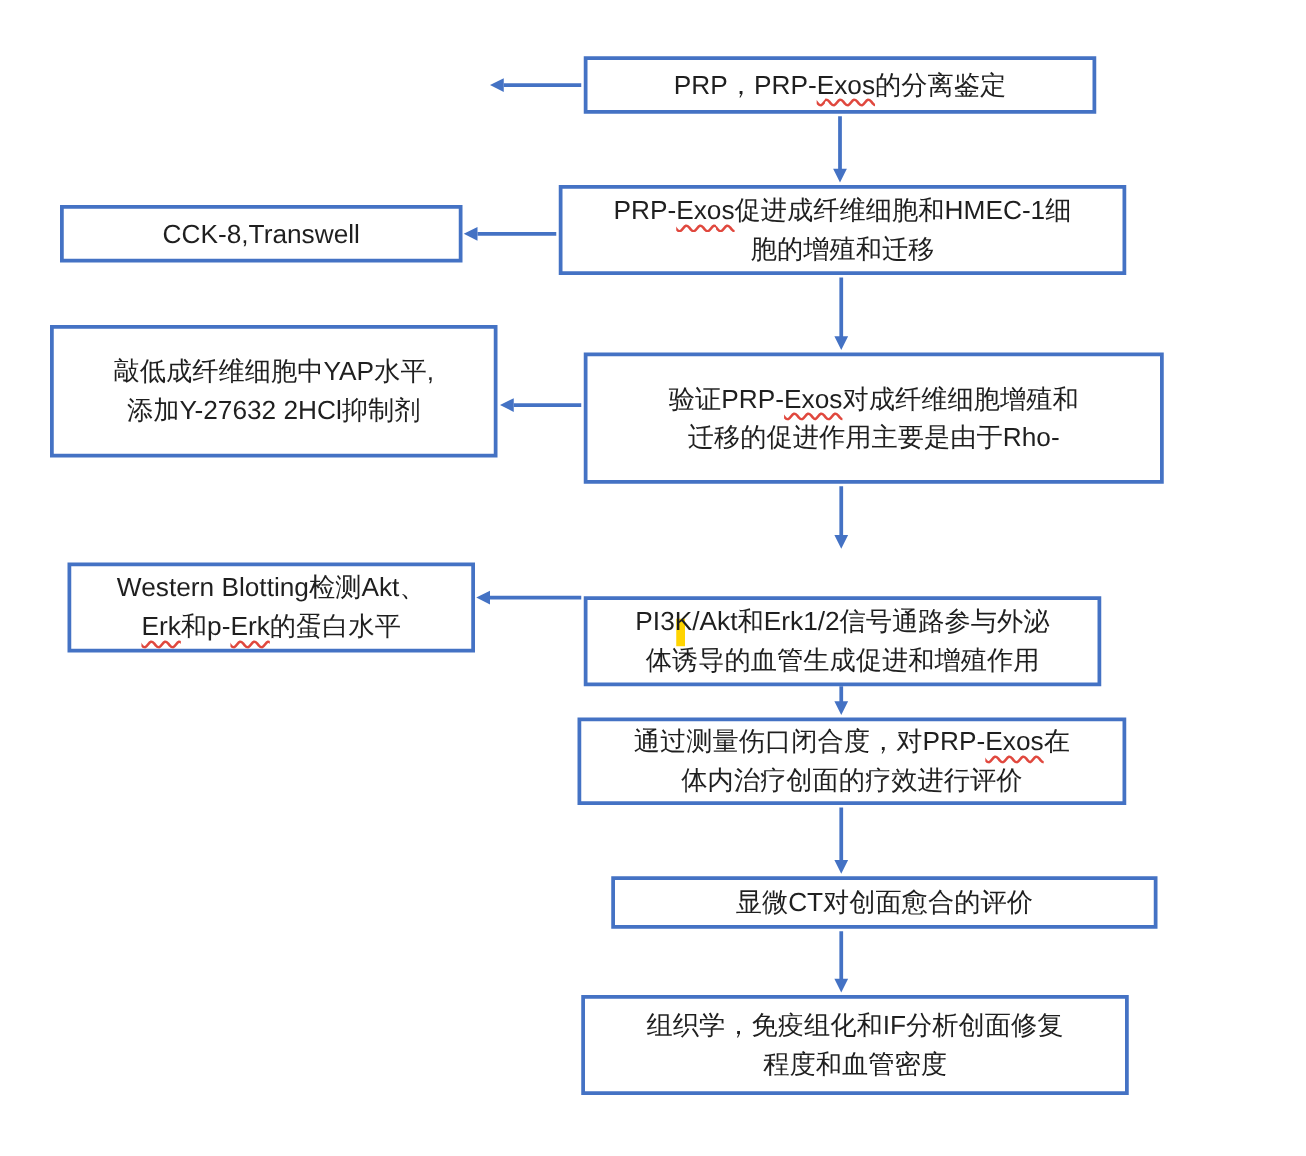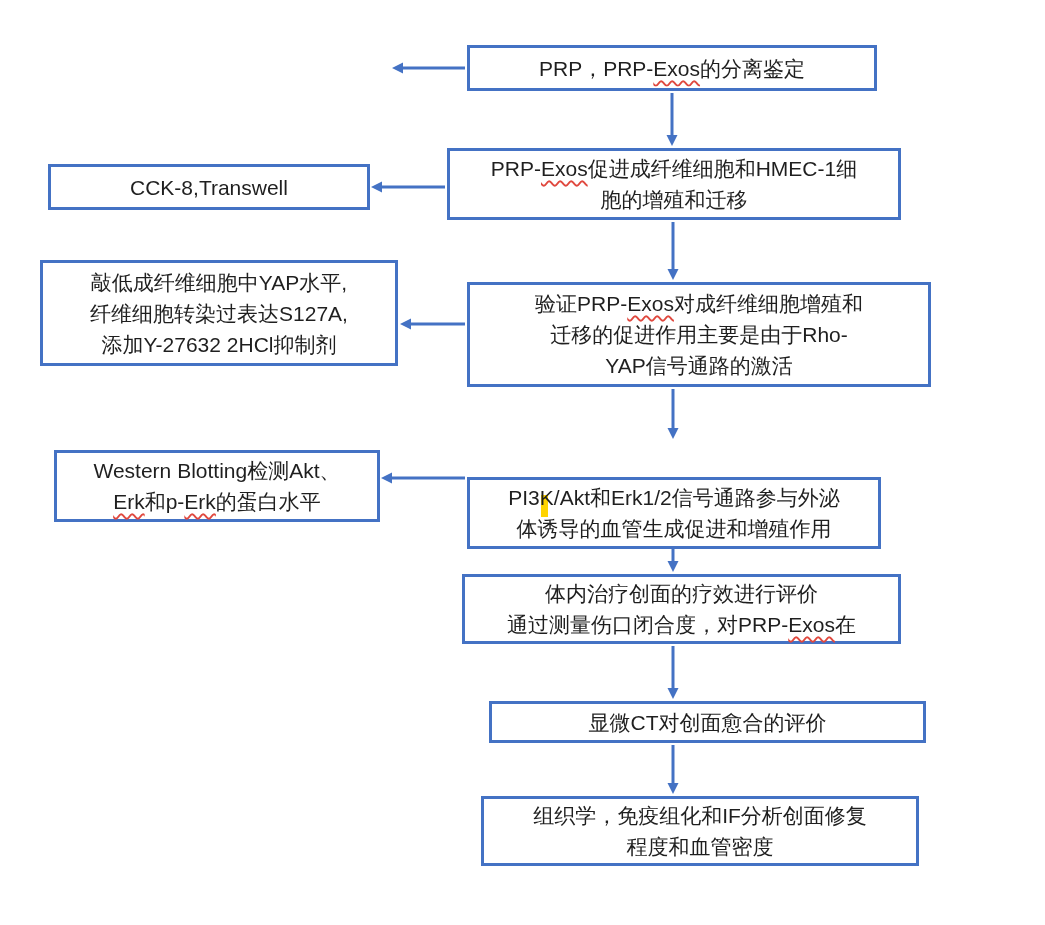--- a/index.html
+++ b/index.html
@@ -119,55 +119,53 @@
 
   <div class="box" style="left:447px;top:148px;width:454px;height:72px;">
     <div class="line">
       <span>PRP-</span><span class="sq">Exos</span><span>促进成纤维细胞和HMEC-1细</span>
     </div>
     <div class="line"><span>胞的增殖和迁移</span></div>
   </div>
 
   <div class="box" style="left:40px;top:260px;width:358px;height:106px;">
     <div class="line"><span>敲低成纤维细胞中YAP水平,</span></div>
-    <div class="line"><span>纤维细胞转染过表达S127A,</span></div>
     <div class="line"><span>添加Y-27632 2HCl抑制剂</span></div>
   </div>
 
   <div class="box" style="left:467px;top:282px;width:464px;height:105px;">
     <div class="line">
       <span>验证PRP-</span><span class="sq">Exos</span><span>对成纤维细胞增殖和</span>
     </div>
     <div class="line"><span>迁移的促进作用主要是由于Rho-</span></div>
-    <div class="line"><span>YAP信号通路的激活</span></div>
   </div>
 
   <div class="box" style="left:54px;top:450px;width:326px;height:72px;">
     <div class="line"><span>Western Blotting检测Akt、</span></div>
     <div class="line">
       <span class="sq">Erk</span><span>和p-</span><span class="sq">Erk</span><span>的蛋白水平</span>
     </div>
   </div>
 
   <div class="box" style="left:467px;top:441px;width:414px;height:72px;margin-top:36px;">
     <div class="line">
       <span>PI3</span><span class="yhl">K</span><span>/Akt和Erk1/2信号通路参与外泌</span>
     </div>
     <div class="line"><span>体诱导的血管生成促进和增殖作用</span></div>
   </div>
 
   <div class="box" style="left:462px;top:574px;width:439px;height:70px;">
-    <div class="line"><span>体内治疗创面的疗效进行评价</span></div>
     <div class="line">
       <span>通过测量伤口闭合度，对PRP-</span><span class="sq">Exos</span><span>在</span>
     </div>
+    <div class="line"><span>体内治疗创面的疗效进行评价</span></div>
   </div>
 
   <div class="box" style="left:489px;top:701px;width:437px;height:42px;">
     <div class="line"><span>显微CT对创面愈合的评价</span></div>
   </div>
 
-  <div class="box" style="left:465px;top:796px;width:438px;height:70px;margin-left:16px;">
+  <div class="box" style="left:465px;top:796px;width:438px;height:80px;">
     <div class="line"><span>组织学，免疫组化和IF分析创面修复</span></div>
     <div class="line"><span>程度和血管密度</span></div>
   </div>
 
 </div>
 
 </body></html>

